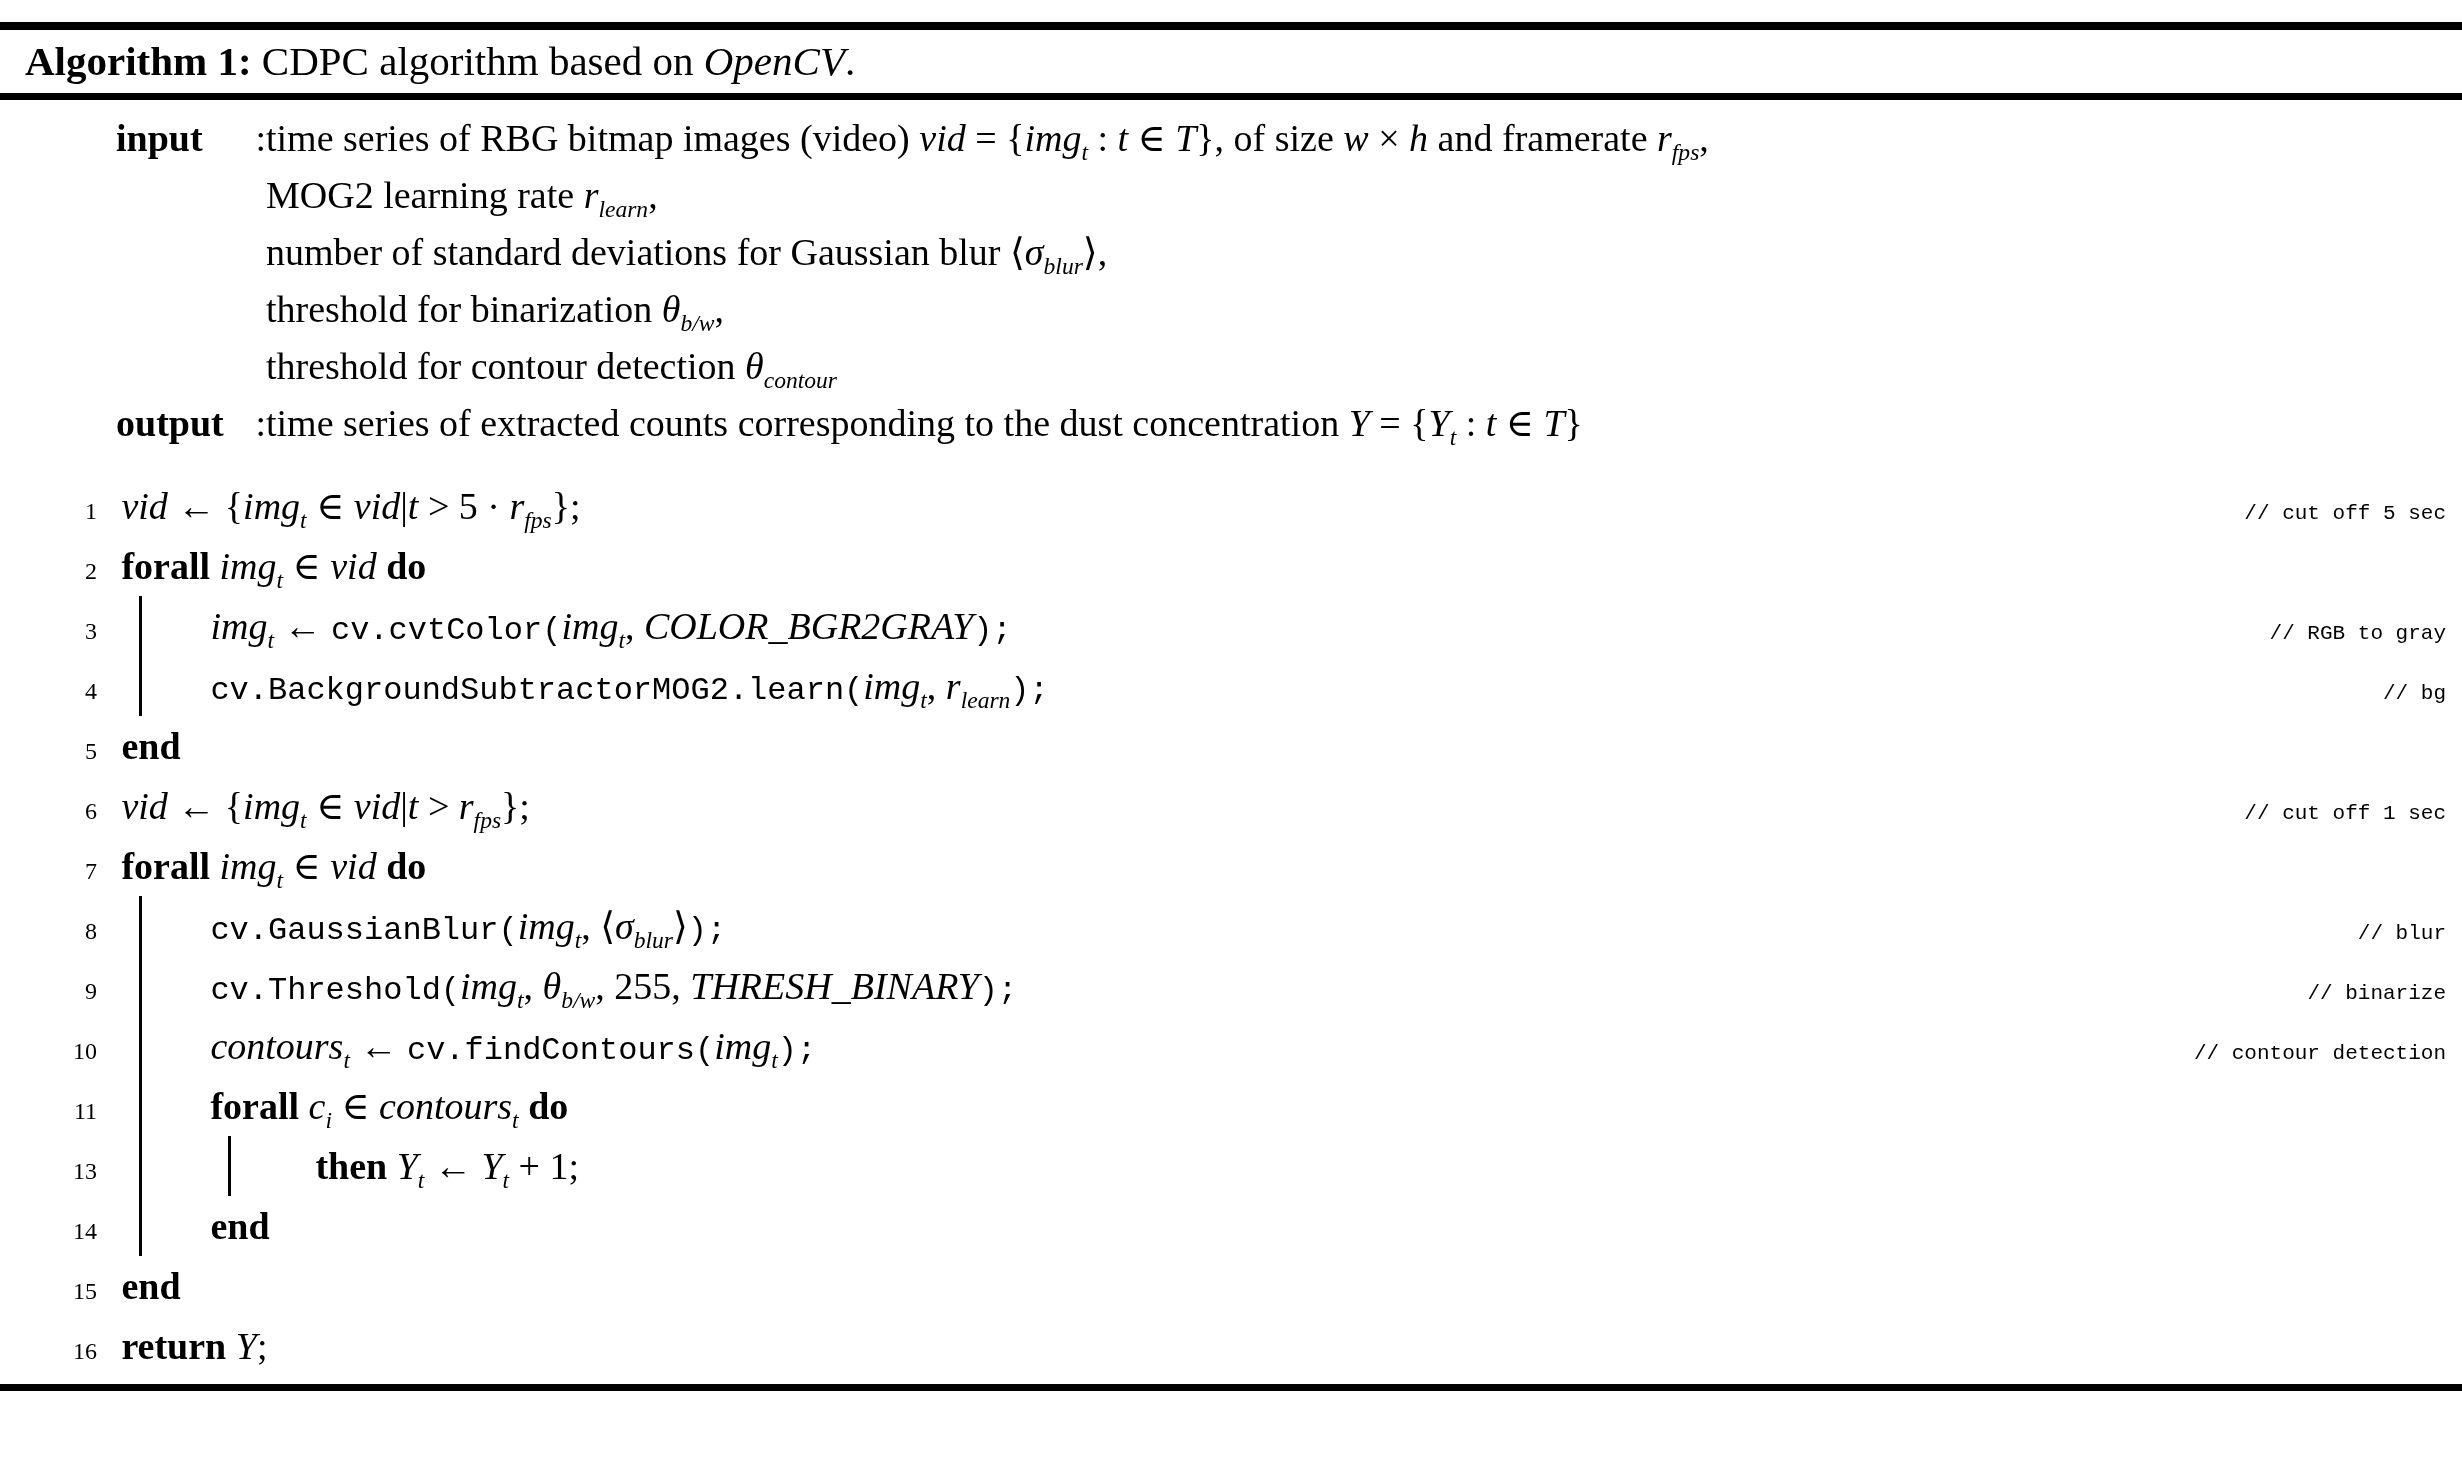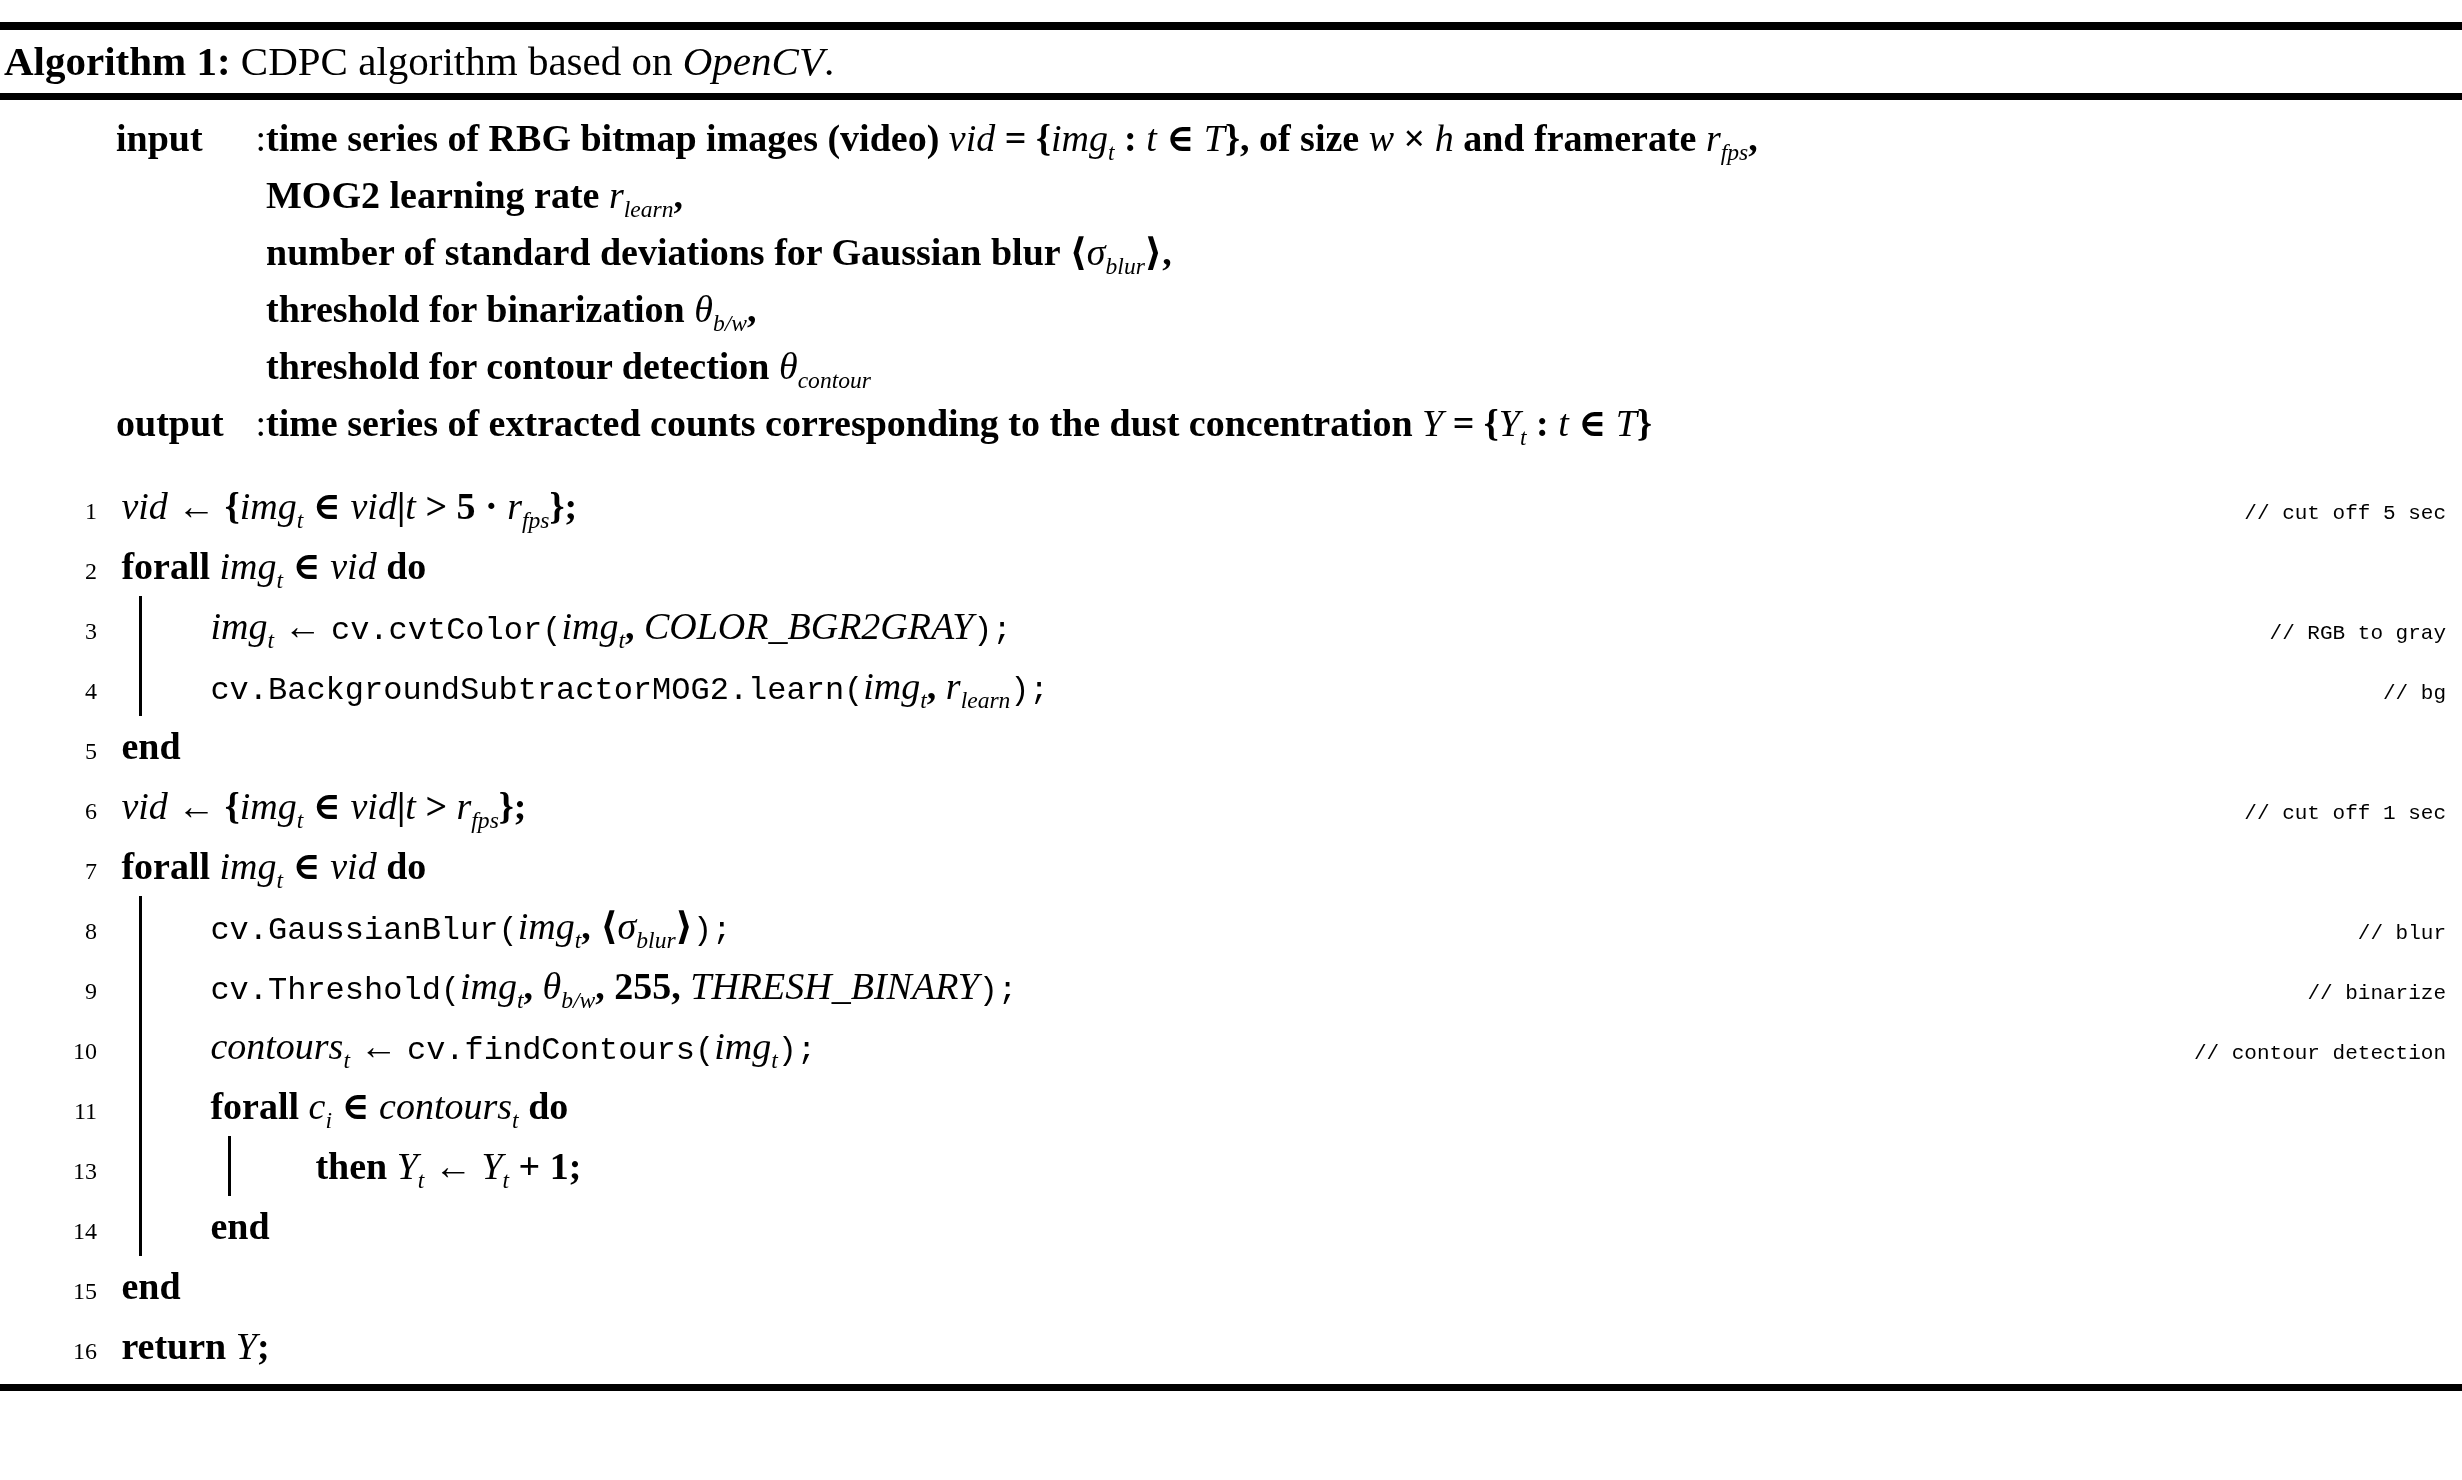--- a/index.html
+++ b/index.html
@@ -1,37 +1,37 @@
 <!DOCTYPE html>
 <html style="font-size:10.5px"><head>
 <meta charset="utf-8">
 <style>
   html,body{margin:0;padding:0;background:#ffffff;}
   body{width:2462px;height:1480px;overflow:hidden;color:#000;}
   .algo{width:100%;height:100%;font-family:"Liberation Serif","DejaVu Serif","DejaVu Sans",serif;}
   .rule{height:7.2px;background:#000;width:100%;}
   .rule.top{margin-top:22.4px;}
   .rule.bottom{margin-top:8px;}
-  .title{font-size:41px;line-height:63px;padding-left:4px;white-space:pre;}
+  .title{font-size:41px;line-height:63px;padding-left:25px;white-space:pre;}
   .t-label{font-weight:700;}
   .t-emph{font-style:italic;}
   .io{margin-top:10.5px;font-size:38px;}
   .io-line{display:flex;line-height:57px;align-items:baseline;}
   .io-label{width:150px;margin-left:116px;display:inline-flex;justify-content:space-between;font-weight:700;flex-shrink:0;}
   .io-label.empty{visibility:hidden;}
   .io-colon{font-weight:400;}
   .io-content{white-space:pre;}
   .code{margin-top:24px;font-size:38px;}
   .c-line{display:flex;height:60px;line-height:60px;position:relative;padding-right:16px;align-items:baseline;}
   .num{width:97px;text-align:right;font-size:24px;flex-shrink:0;}
   .content{margin-left:24.4px;white-space:pre;}
   .comment{margin-left:auto;font-family:"Liberation Mono","DejaVu Sans Mono",monospace;font-size:21px;white-space:pre;padding-left:40px;flex-shrink:0;}
   .seg-kw{font-weight:700;}
   .seg-it{font-style:italic;}
-  .seg-rm{font-style:normal;font-weight:bold;}
+  .seg-rm{font-style:normal;}
   .seg-tt{font-family:"Liberation Mono","DejaVu Sans Mono",monospace;font-size:32px;margin-top:39px;}
   sub.seg-sub{font-size:0.62em;font-style:italic;line-height:0;}
   .bar{position:absolute;top:0;bottom:0;width:2.6px;background:#000;}
 </style>
 </head>
 <body>
 
 <div class="algo">
   <div class="rule top"></div>
   <div class="title"><span class="t-label">Algorithm 1:</span><span> CDPC algorithm based on </span><span class="t-emph">OpenCV</span><span>.</span></div>

